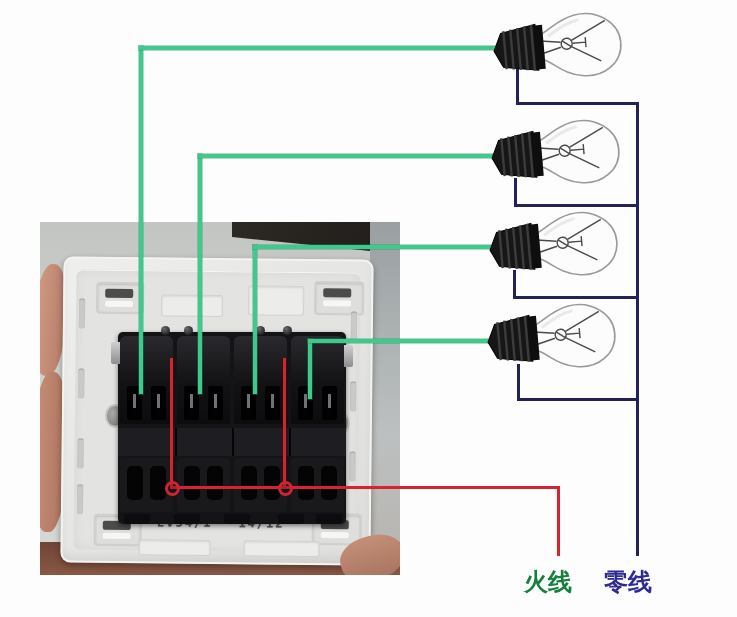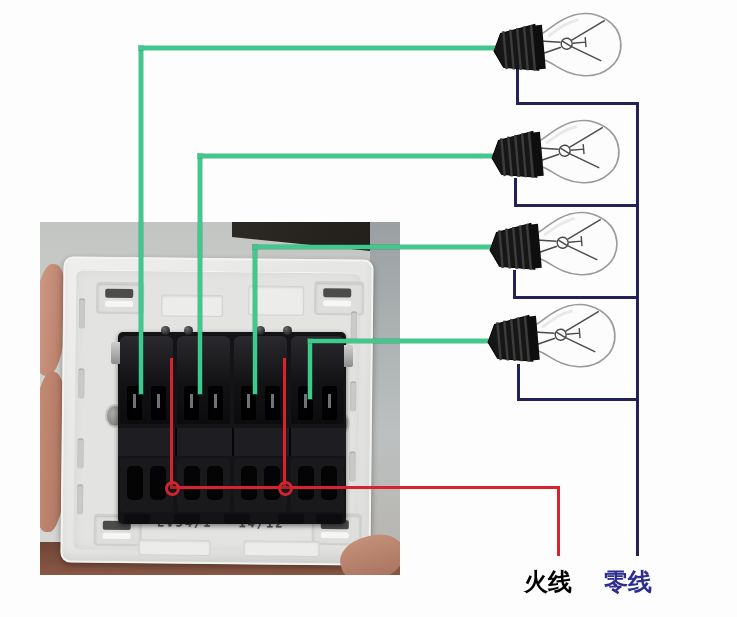--- a/index.html
+++ b/index.html
@@ -59,21 +59,21 @@
   .wg{background:#3fc98d;box-shadow:0 0 0 1px rgba(35,150,100,.35);}
   .wr{background:#d8232e;}
   .wb{background:#232258;}
   .junction{position:absolute;width:9px;height:9px;border:3px solid #cf2530;border-radius:50%;
             background:rgba(20,20,22,.2);z-index:51;}
   
   .bulb{position:absolute;z-index:60;}
   
   .legend-label{position:absolute;top:566px;font-size:24px;font-weight:bold;z-index:70;
                 font-family:"Liberation Sans", sans-serif;}
-  .live-label{left:524px;color:#000000;}
+  .live-label{left:524px;color:#15803d;}
   .neutral-label{left:604px;color:#2d2d90;}
 </style>
 </head>
 <body>
 
 <div class="canvas">
 
   <div class="photo">
     <div class="darkband"></div>
     <div class="graycol"></div>

